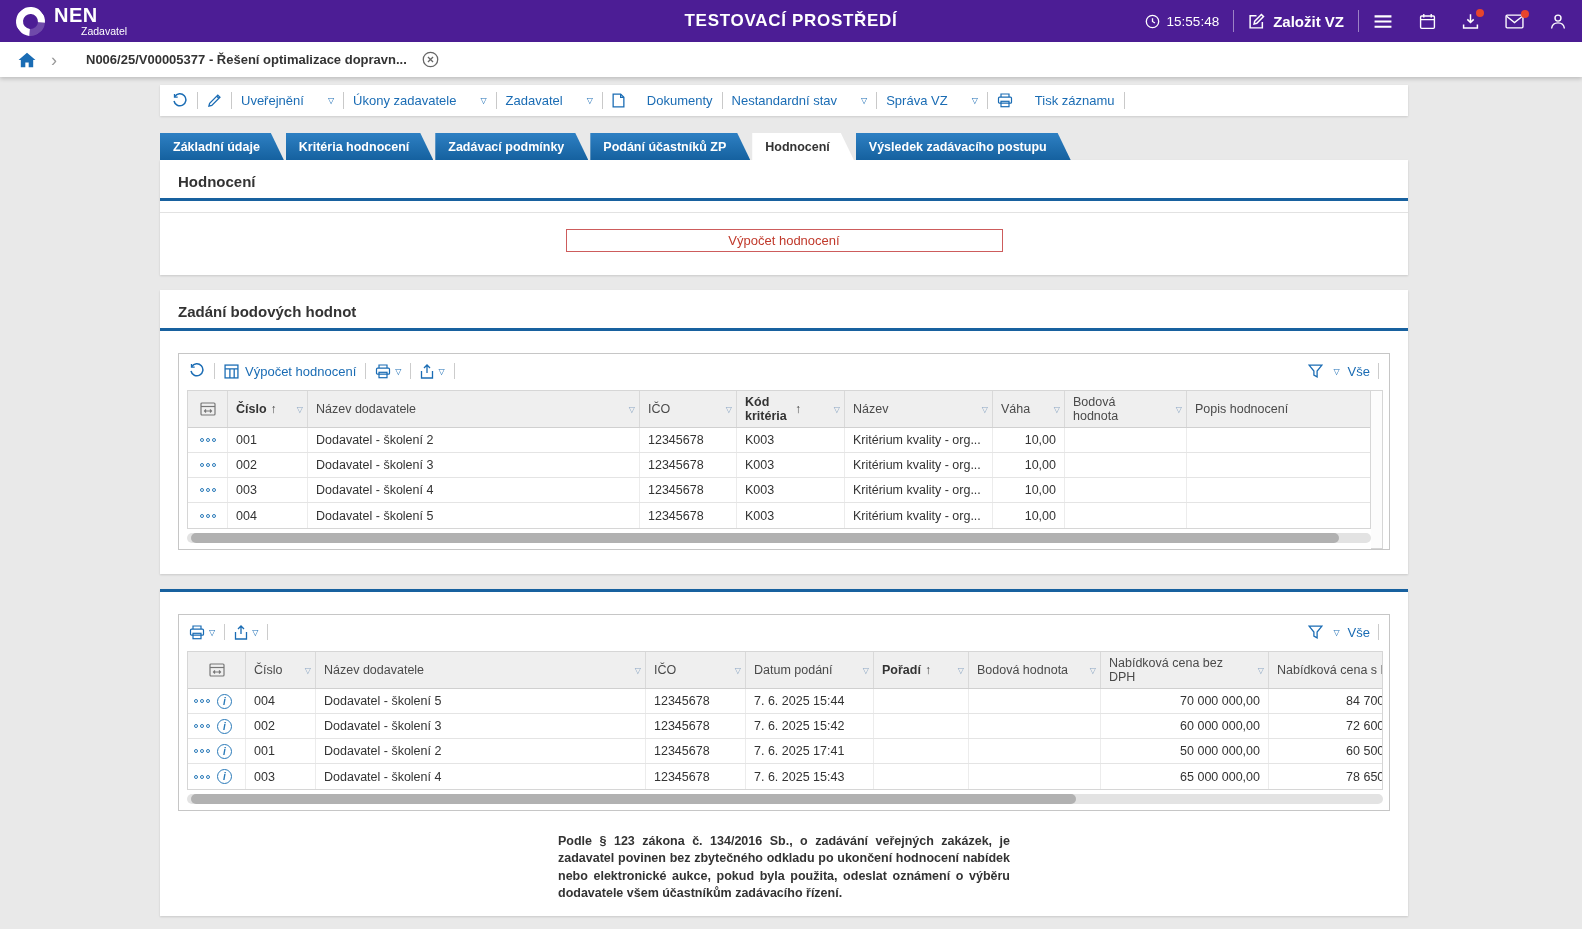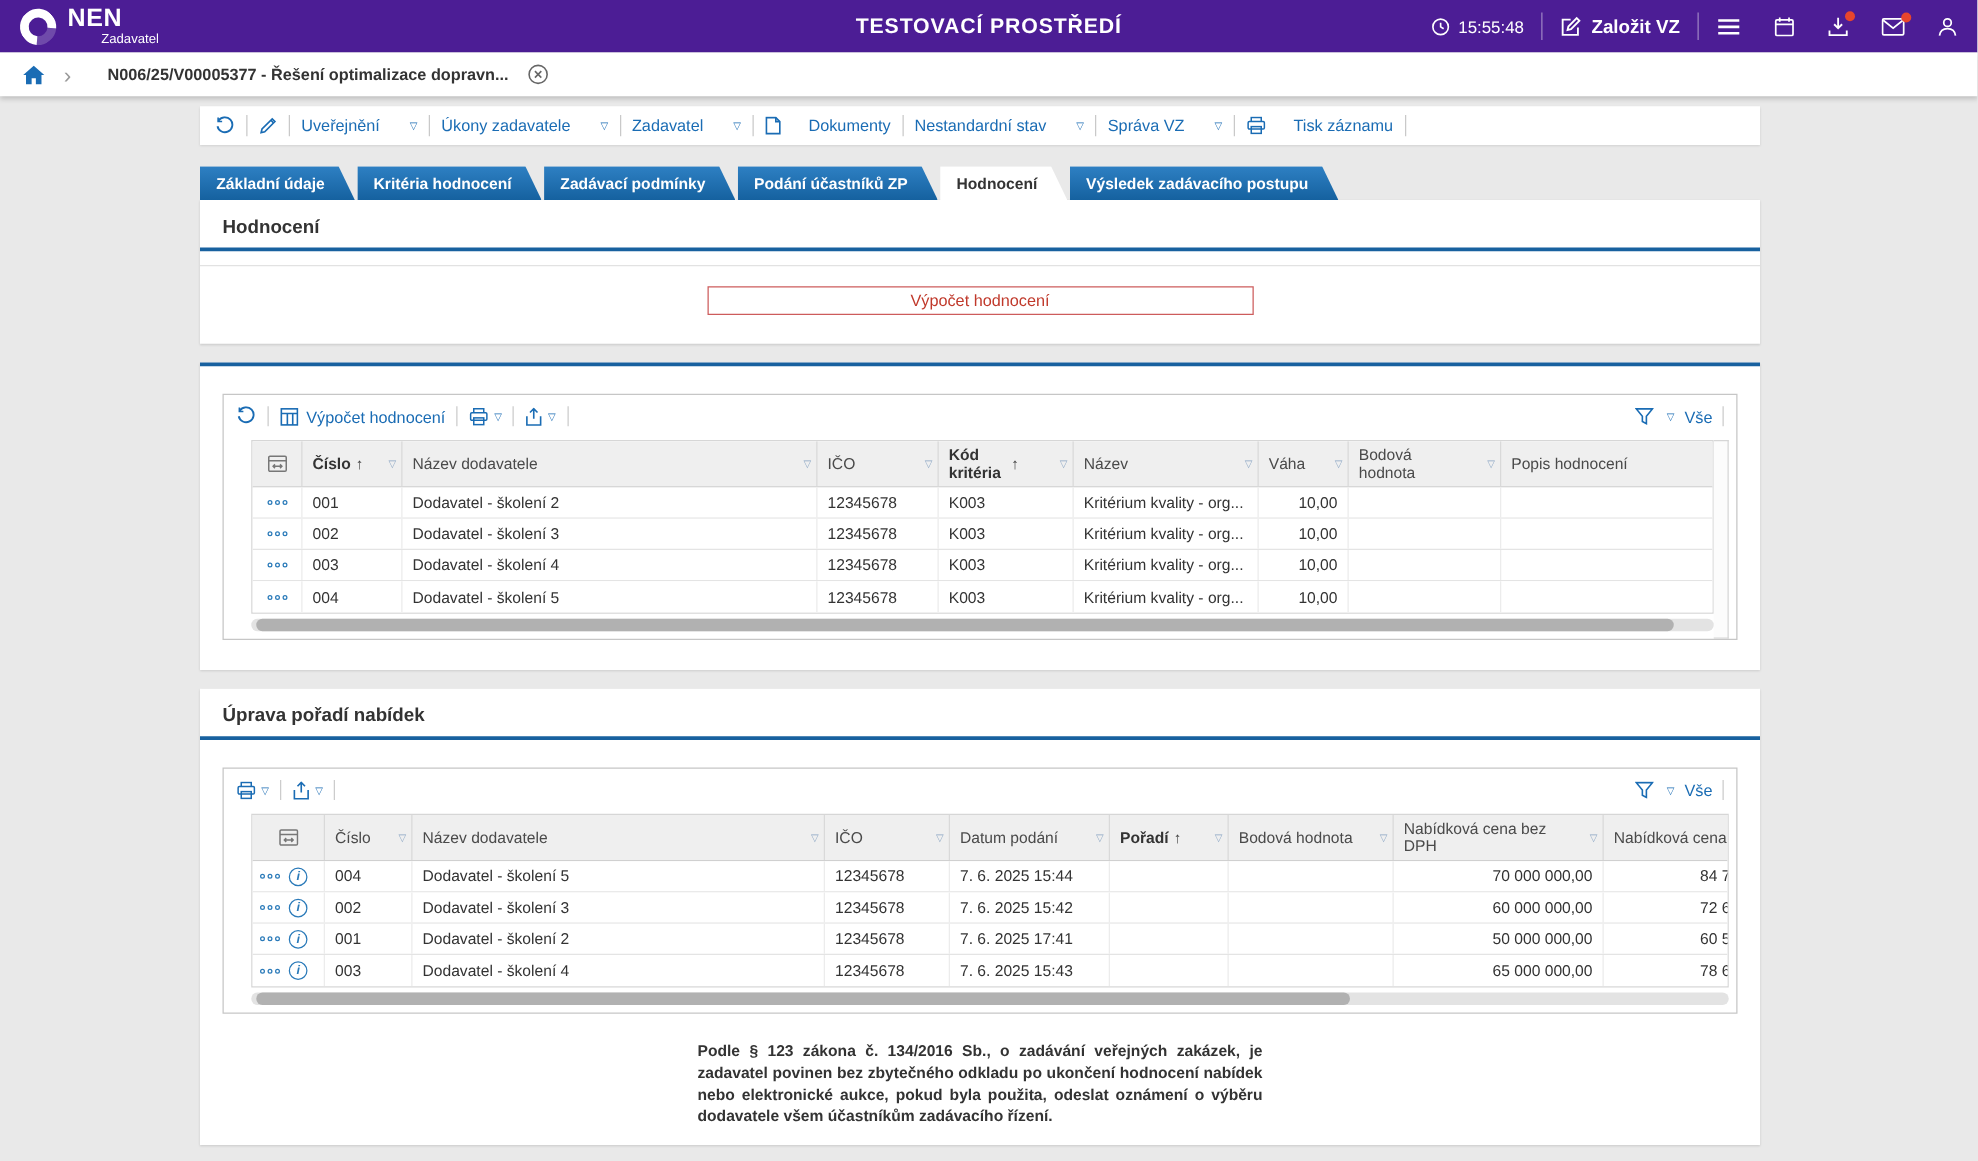--- a/index.html
+++ b/index.html
@@ -63,21 +63,21 @@
   
   .panel{border:1px solid #c6c6c6;background:#fff;}
   .ptool{height:34px;display:flex;align-items:center;gap:9px;padding:0 10px;}
   .picon{color:#1a6cb4;display:flex;align-items:center;cursor:pointer;gap:2px;}
   .plink{display:flex;align-items:center;gap:6px;color:#1a6cb4;cursor:pointer;font-size:13px;white-space:nowrap;}
   .psep{width:1px;height:16px;background:#ccc;}
   .pright{margin-left:auto;display:flex;align-items:center;gap:8px;}
   .vse{color:#1a6cb4;font-size:13px;cursor:pointer;}
 
   
-  .tblzone{display:flex;margin:2px 6px 0 22px;}
+  .tblzone{display:flex;margin:2px 6px 0 8px;}
   .tblcol{flex:1;min-width:0;}
   .tbl{border:1px solid #d6d6d6;overflow:hidden;}
   .vstrip{width:12px;background:#fcfcfc;border:1px solid #d6d6d6;border-left:none;}
   .thead{display:flex;background:#efefef;border-bottom:1px solid #d0d0d0;min-height:37px;}
   .th{position:relative;display:flex;align-items:center;gap:4px;padding:3px 16px 3px 8px;
       border-right:1px solid #d9d9d9;font-size:12.5px;color:#4a4a4a;flex-shrink:0;cursor:pointer;}
   .th:last-child{border-right:none;}
   .th .lbl{white-space:nowrap;}
   .th .lbl.wrap{white-space:normal;line-height:1.15;}
   .th.sorted .lbl{font-weight:bold;color:#333;}
@@ -269,20 +269,21 @@
   <div class="card">
     <div class="card-title">Hodnocení</div>
     <div class="blue-rule"></div>
     <div class="thin-rule"></div>
     <div class="center-btn-area">
       <button class="btn-red">Výpočet hodnocení</button>
     </div>
   </div>
 
   <div class="card card-gap">
+    <div class="card-title">Zadání bodových hodnot</div>
     <div class="blue-rule"></div>
     <div class="card-body">
       <div class="panel">
         <div class="ptool">
           <span class="picon">
             <svg width="16" height="16" viewBox="0 0 16 16" fill="none" stroke="currentColor" stroke-width="1.5">
                 <path d="M2.8 3.6A6 6 0 1 1 2 8"></path>
                 <path d="M2.5 1v3.2h3.2" stroke-width="1.3"></path>
               </svg>
           </span>
@@ -447,21 +448,20 @@
               <div class="hthumb" style="left:4px;width:calc(100% - 36px)"></div>
             </div>
           </div>
           <div class="vstrip"></div>
         </div>
       </div>
     </div>
   </div>
 
   <div class="card card-gap">
-    <div class="card-title">Úprava pořadí nabídek</div>
     <div class="blue-rule"></div>
     <div class="card-body" style="padding-bottom:14px">
       <div class="panel">
         <div class="ptool">
           <span class="picon">
             <svg width="16" height="15" viewBox="0 0 16 15" fill="none" stroke="currentColor" stroke-width="1.2">
                 <path d="M4 4V1h8v3"></path>
                 <rect x="1.5" y="4.2" width="13" height="6" rx="1"></rect>
                 <rect x="4" y="8.3" width="8" height="5.4"></rect>
               </svg>

